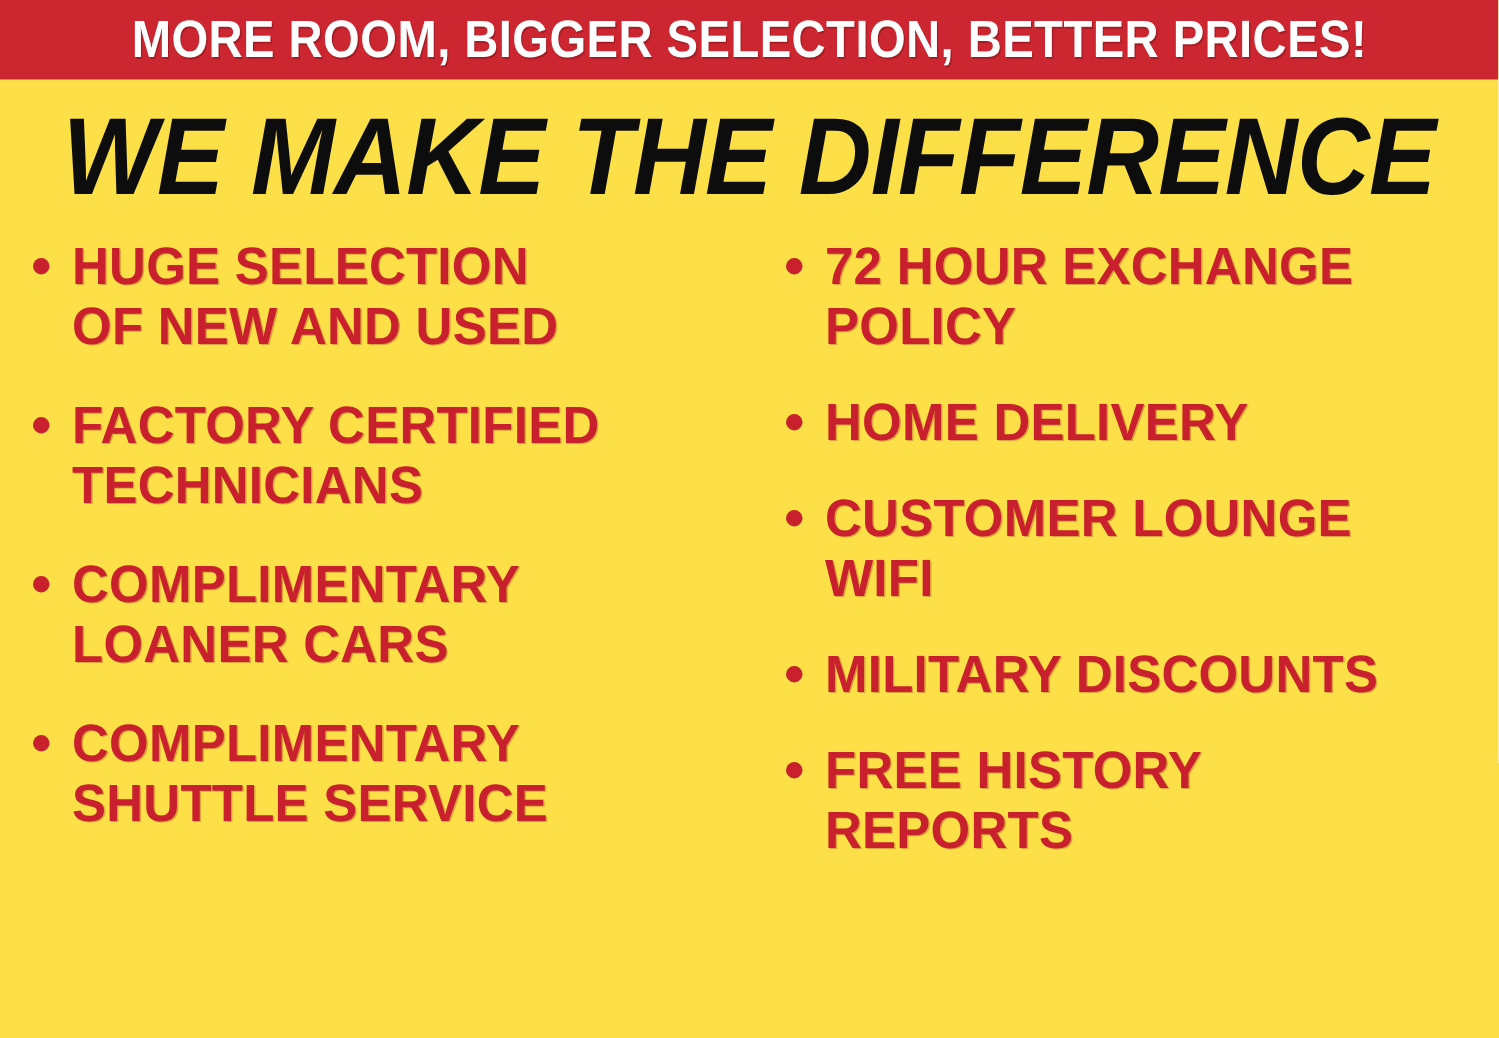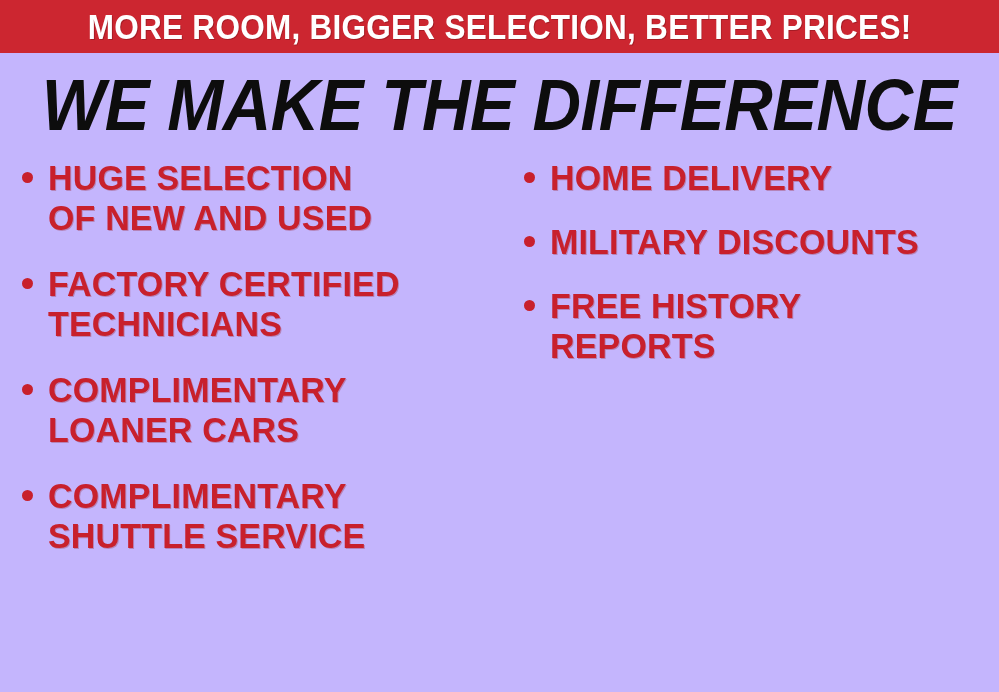--- a/index.html
+++ b/index.html
@@ -9,21 +9,21 @@
     background: #ffffff;
   }
   body {
     font-family: "Liberation Sans", sans-serif;
   }
 
   #poster {
     position: relative;
     width: 999px;
     height: 692px;
-    background: #c4b5fd;
+    background: #fde047;
     overflow: hidden;
   }
 
   
   .banner {
     position: absolute;
     left: 0;
     top: 0;
     width: 999px;
     height: 53px;
@@ -151,26 +151,34 @@
 
       <div class="bullet-item">
         <span class="bullet-dot"></span>
         <span class="bullet-text"><span>COMPLIMENTARY</span><br><span>SHUTTLE SERVICE</span></span>
       </div>
 
     </div>
 
     <div class="col col-right">
 
+      <div class="bullet-item">
+        <span class="bullet-dot"></span>
+        <span class="bullet-text"><span>72 HOUR EXCHANGE</span><br><span>POLICY</span></span>
+      </div>
 
       <div class="bullet-item">
         <span class="bullet-dot"></span>
         <span class="bullet-text"><span>HOME DELIVERY</span></span>
       </div>
 
+      <div class="bullet-item">
+        <span class="bullet-dot"></span>
+        <span class="bullet-text"><span>CUSTOMER LOUNGE</span><br><span>WIFI</span></span>
+      </div>
 
       <div class="bullet-item">
         <span class="bullet-dot"></span>
         <span class="bullet-text"><span>MILITARY DISCOUNTS</span></span>
       </div>
 
 
       <div class="bullet-item">
         <span class="bullet-dot"></span>
         <span class="bullet-text"><span>FREE HISTORY</span><br><span>REPORTS</span></span>

